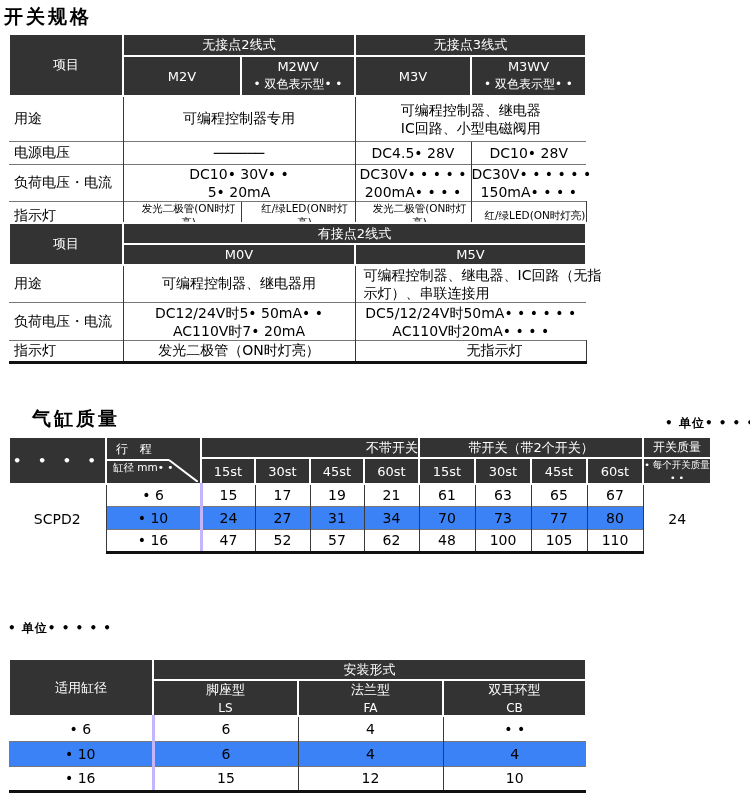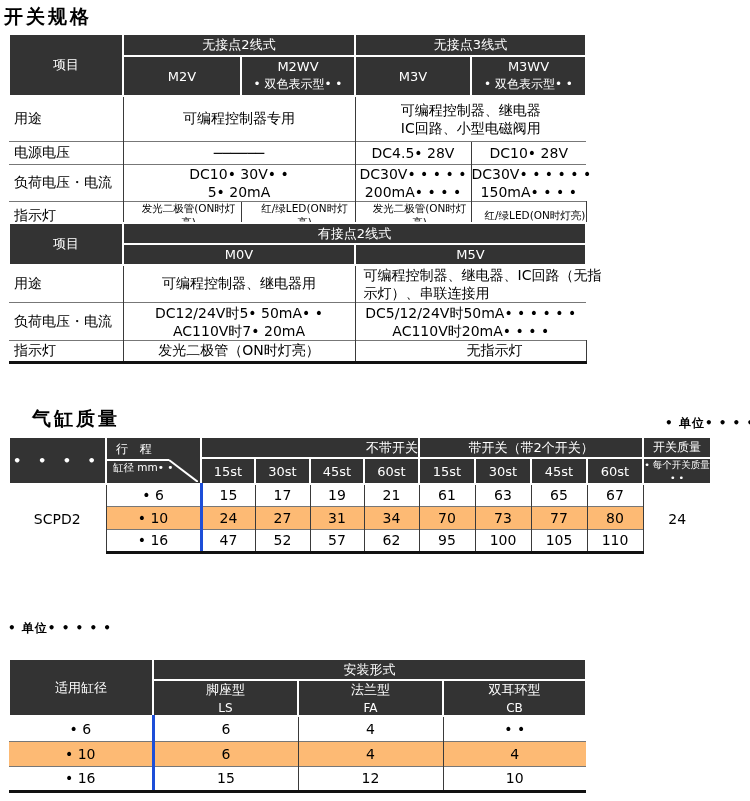--- a/index.html
+++ b/index.html
@@ -13,26 +13,26 @@
   th, td { font-weight:normal; text-align:center; vertical-align:middle; padding:0; font-size:14px; }
 
   
   .dk { background:#333333; color:#ffffff; border:2px solid #ffffff; font-size:13px; }
   .dk .sub { font-size:12px; margin-top:2px; }
 
   
   .bd { border-top:1.5px solid #777; }
   .lbl { text-align:left; padding-left:5px; font-size:14px; }
   .vthin  { border-left:1.5px solid #3a3a3a; }
-  .vthick { border-left:3px solid #1d4ed8; }
+  .vthick { border-left:3px solid #c4b5fd; }
   .small { font-size:10.5px;padding-left:13px; }
   .l2cell div { line-height:1.3; white-space:nowrap; }
 
   .botthick td, .botthick th { border-bottom:3px solid #111; }
-  .shade { background:#fdba74; }
+  .shade { background:#3b82f6; }
 
   .abs { position:absolute; }
 
   
   .sec-row { position:absolute; display:flex; justify-content:space-between; align-items:flex-end; }
 
   .diag-wrap { position:relative; width:100%; height:43px; text-align:left; }
   .diag-wrap .t { padding:2px 0 0 9px; font-size:12px; letter-spacing:4px; }
   .diag-wrap .b { padding:3px 0 0 6px; font-size:10.5px; }
   .diag-wrap svg { position:absolute; left:0; top:0; }
@@ -222,21 +222,21 @@
     <td class="bd vthin shade">73</td>
     <td class="bd vthin shade">77</td>
     <td class="bd vthin shade">80</td>
   </tr>
   <tr style="height:23px" class="botthick">
     <td class="bd vthin">• 16</td>
     <td class="bd vthick">47</td>
     <td class="bd vthin">52</td>
     <td class="bd vthin">57</td>
     <td class="bd vthin">62</td>
-    <td class="bd vthin">95</td>
+    <td class="bd vthin">48</td>
     <td class="bd vthin">100</td>
     <td class="bd vthin">105</td>
     <td class="bd vthin">110</td>
   </tr>
 </tbody>
   </table>
 
 <div class="sec-row" style="left:8px; top:620px; width:615px;">
   <div class="unit-note">• 单位• • • • •</div>
 </div>

